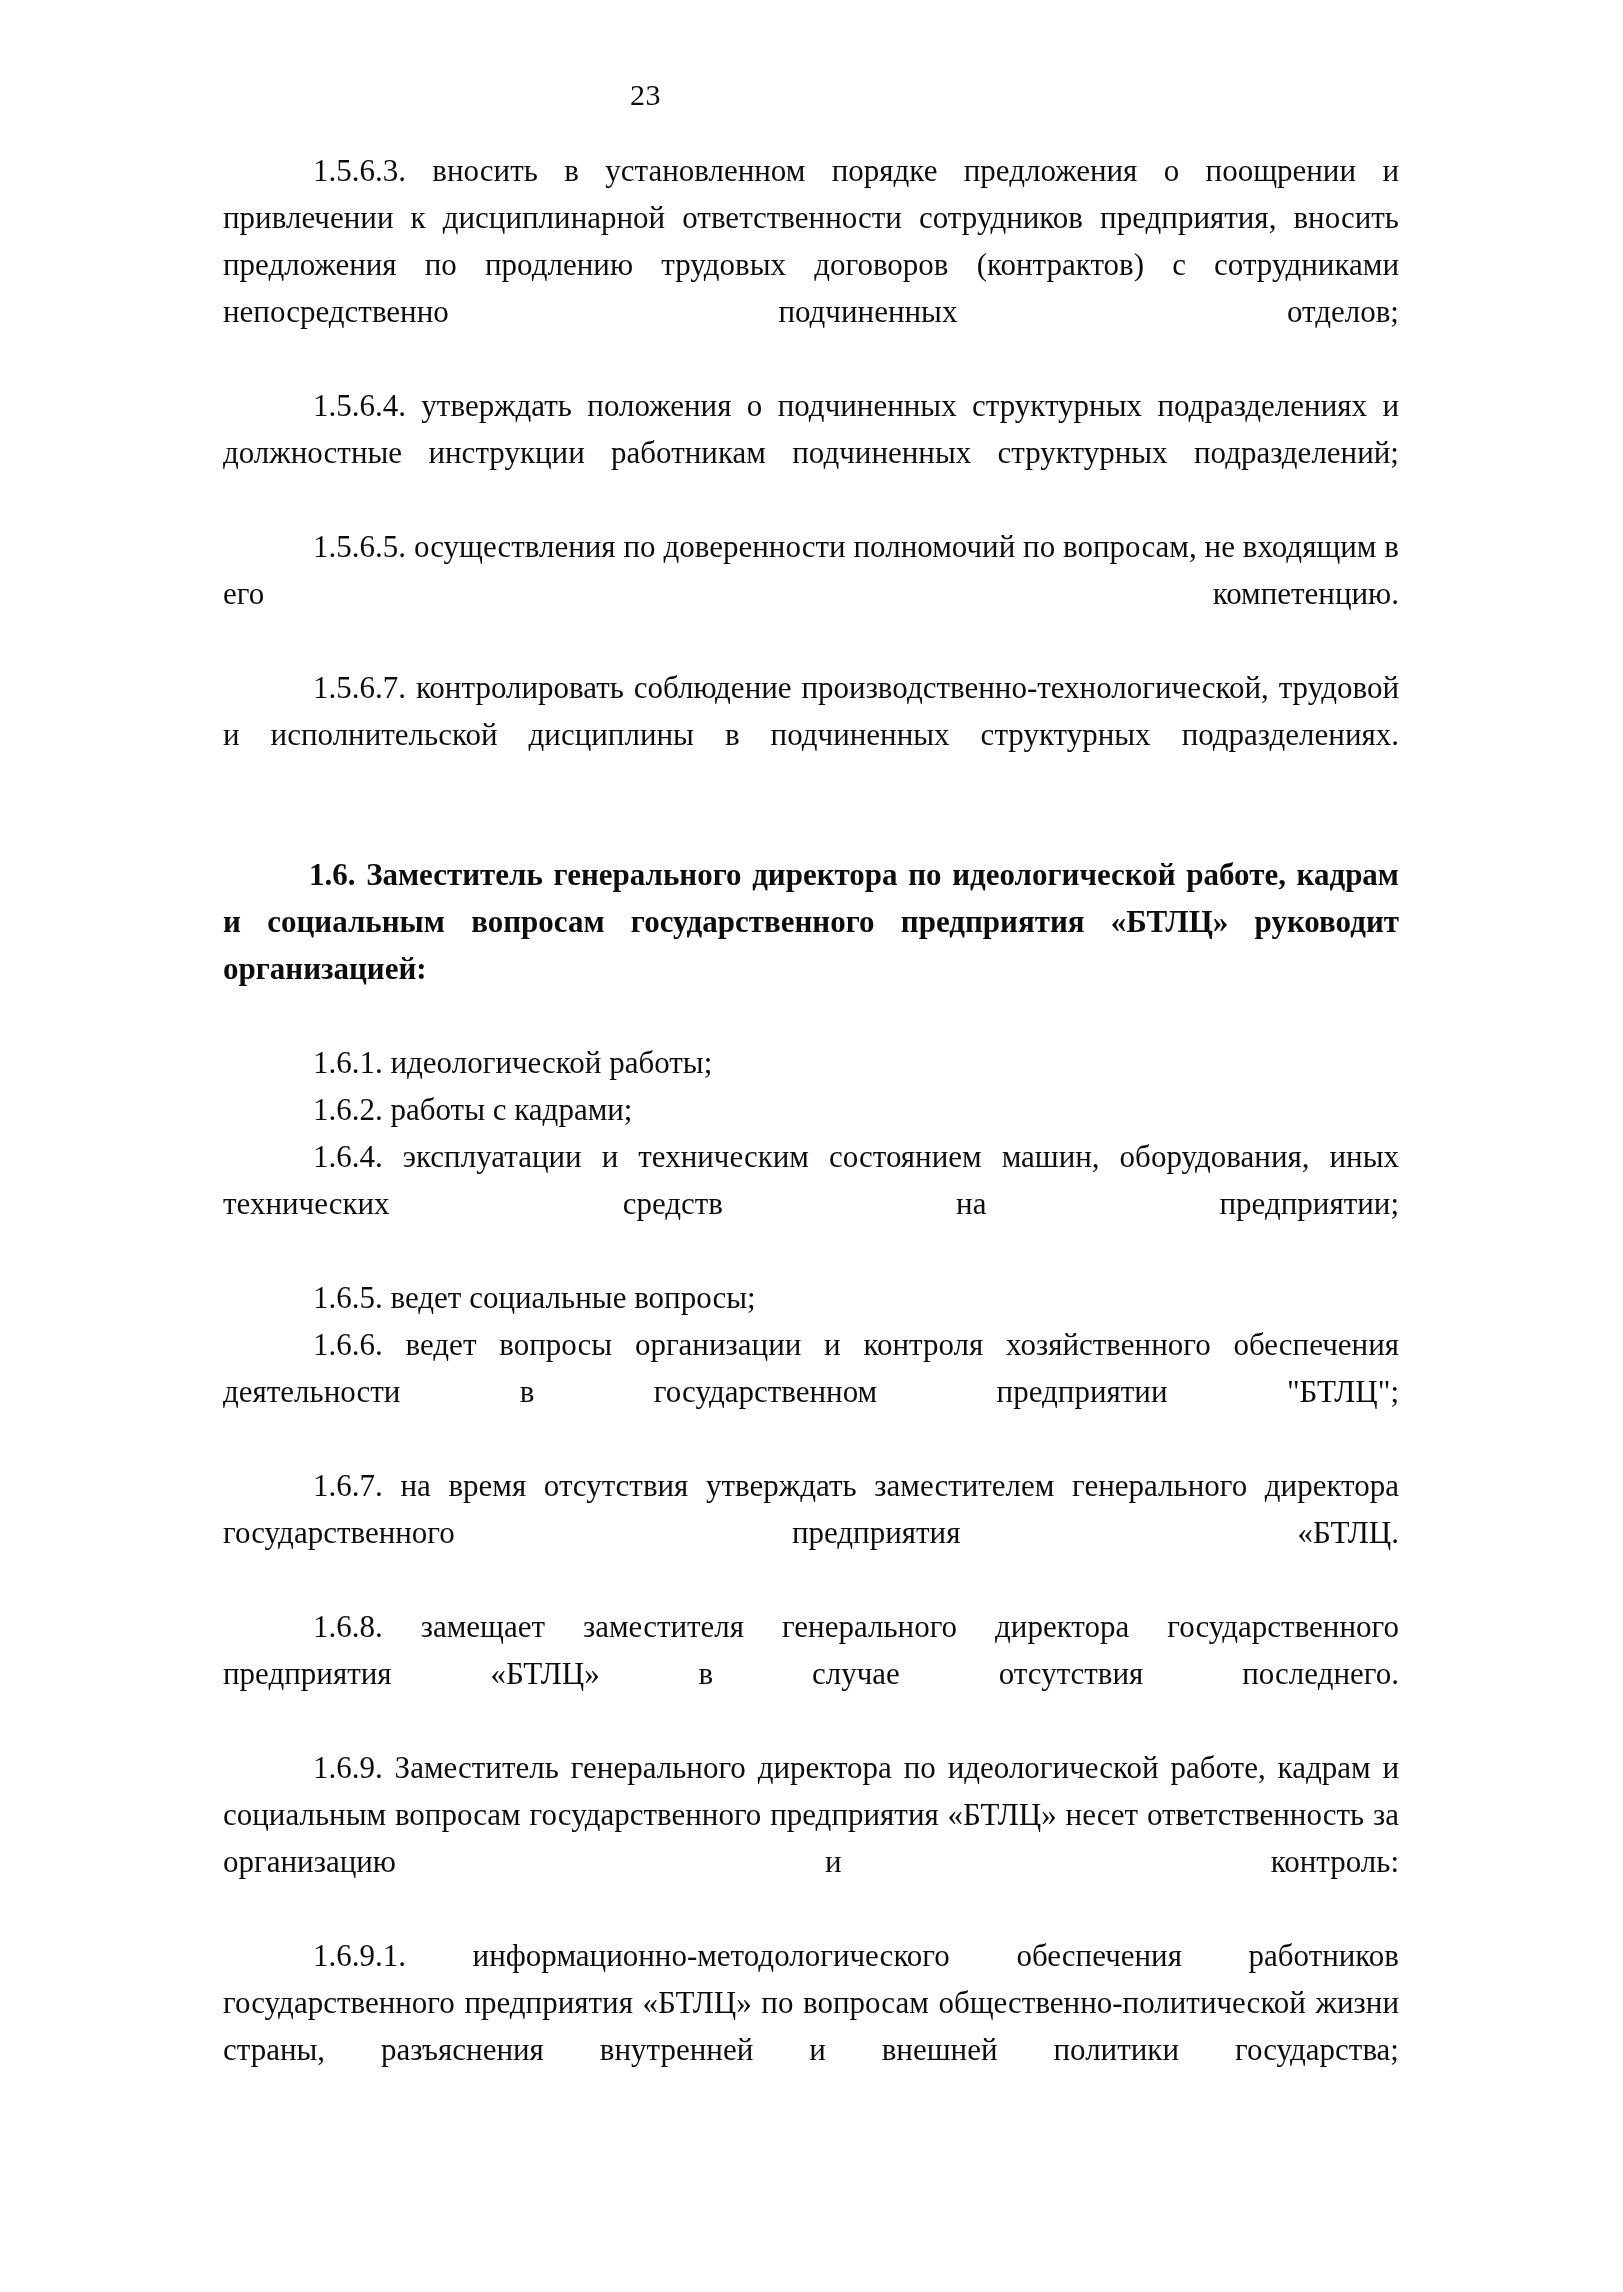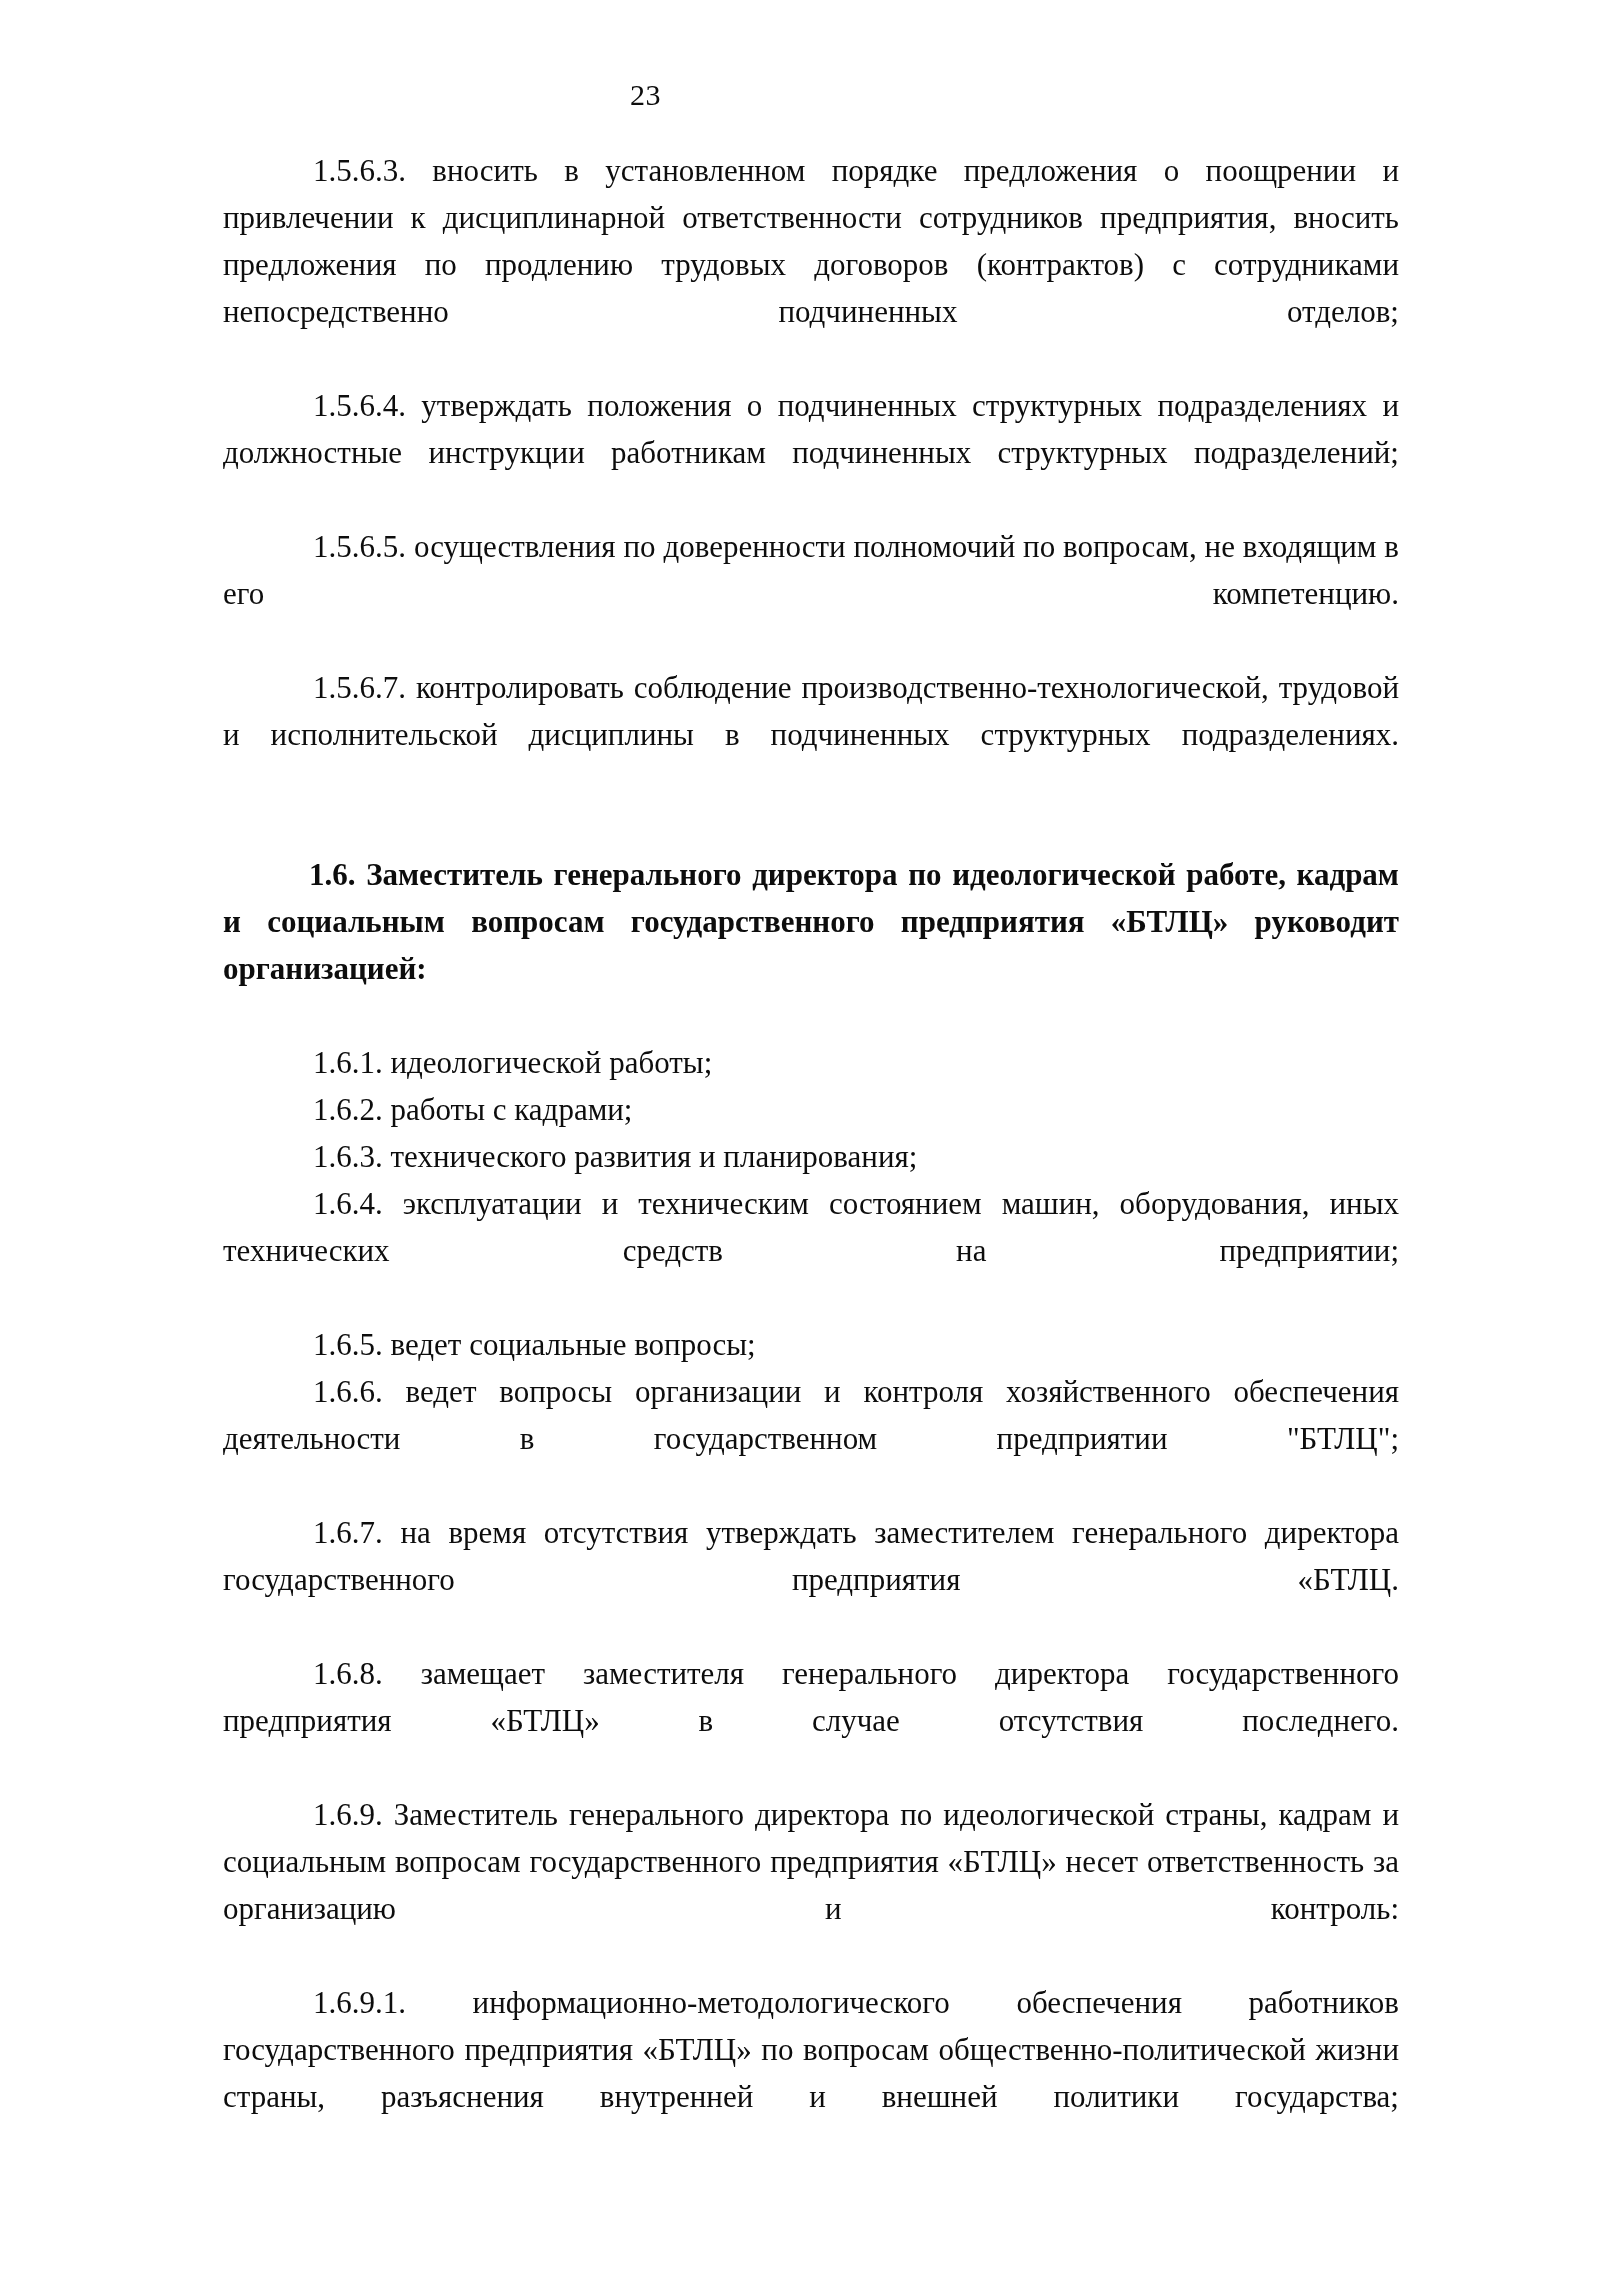--- a/index.html
+++ b/index.html
@@ -73,25 +73,24 @@
   <div class="content">
     <p class="para">1.5.6.3. вносить в установленном порядке предложения о поощрении и привлечении к дисциплинарной ответственности сотрудников предприятия, вносить предложения по продлению трудовых договоров (контрактов) с сотрудниками непосредственно подчиненных отделов;</p>
     <p class="para">1.5.6.4. утверждать положения о подчиненных структурных подразделениях и должностные инструкции работникам подчиненных структурных подразделений;</p>
     <p class="para">1.5.6.5. осуществления по доверенности полномочий по вопросам, не входящим в его компетенцию.</p>
     <p class="para">1.5.6.7. контролировать соблюдение производственно-технологической, трудовой и исполнительской дисциплины в подчиненных структурных подразделениях.</p>
 
     <p class="para bold heading-block">1.6. Заместитель генерального директора по идеологической работе, кадрам и социальным вопросам государственного предприятия «БТЛЦ» руководит организацией:</p>
 
     <p class="para after-heading nostretch">1.6.1. идеологической работы;</p>
     <p class="para nostretch">1.6.2. работы с кадрами;</p>
-    <p class="para nostretch">1.6.3. технического развития и планирования;</p>
     <p class="para">1.6.4. эксплуатации и техническим состоянием машин, оборудования, иных технических средств на предприятии;</p>
     <p class="para nostretch">1.6.5. ведет социальные вопросы;</p>
     <p class="para">1.6.6. ведет вопросы организации и контроля хозяйственного обеспечения деятельности в государственном предприятии "БТЛЦ";</p>
     <p class="para">1.6.7. на время отсутствия утверждать заместителем генерального директора государственного предприятия «БТЛЦ.</p>
     <p class="para">1.6.8. замещает заместителя генерального директора государственного предприятия «БТЛЦ» в случае отсутствия последнего.</p>
-    <p class="para">1.6.9. Заместитель генерального директора по идеологической страны, кадрам и социальным вопросам государственного предприятия «БТЛЦ» несет ответственность за организацию и контроль:</p>
+    <p class="para">1.6.9. Заместитель генерального директора по идеологической работе, кадрам и социальным вопросам государственного предприятия «БТЛЦ» несет ответственность за организацию и контроль:</p>
     <p class="para">1.6.9.1. информационно-методологического обеспечения работников государственного предприятия «БТЛЦ» по вопросам общественно-политической жизни страны, разъяснения внутренней и внешней политики государства;</p>
 
   </div>
 
 </div>
 
 
 </body></html>

